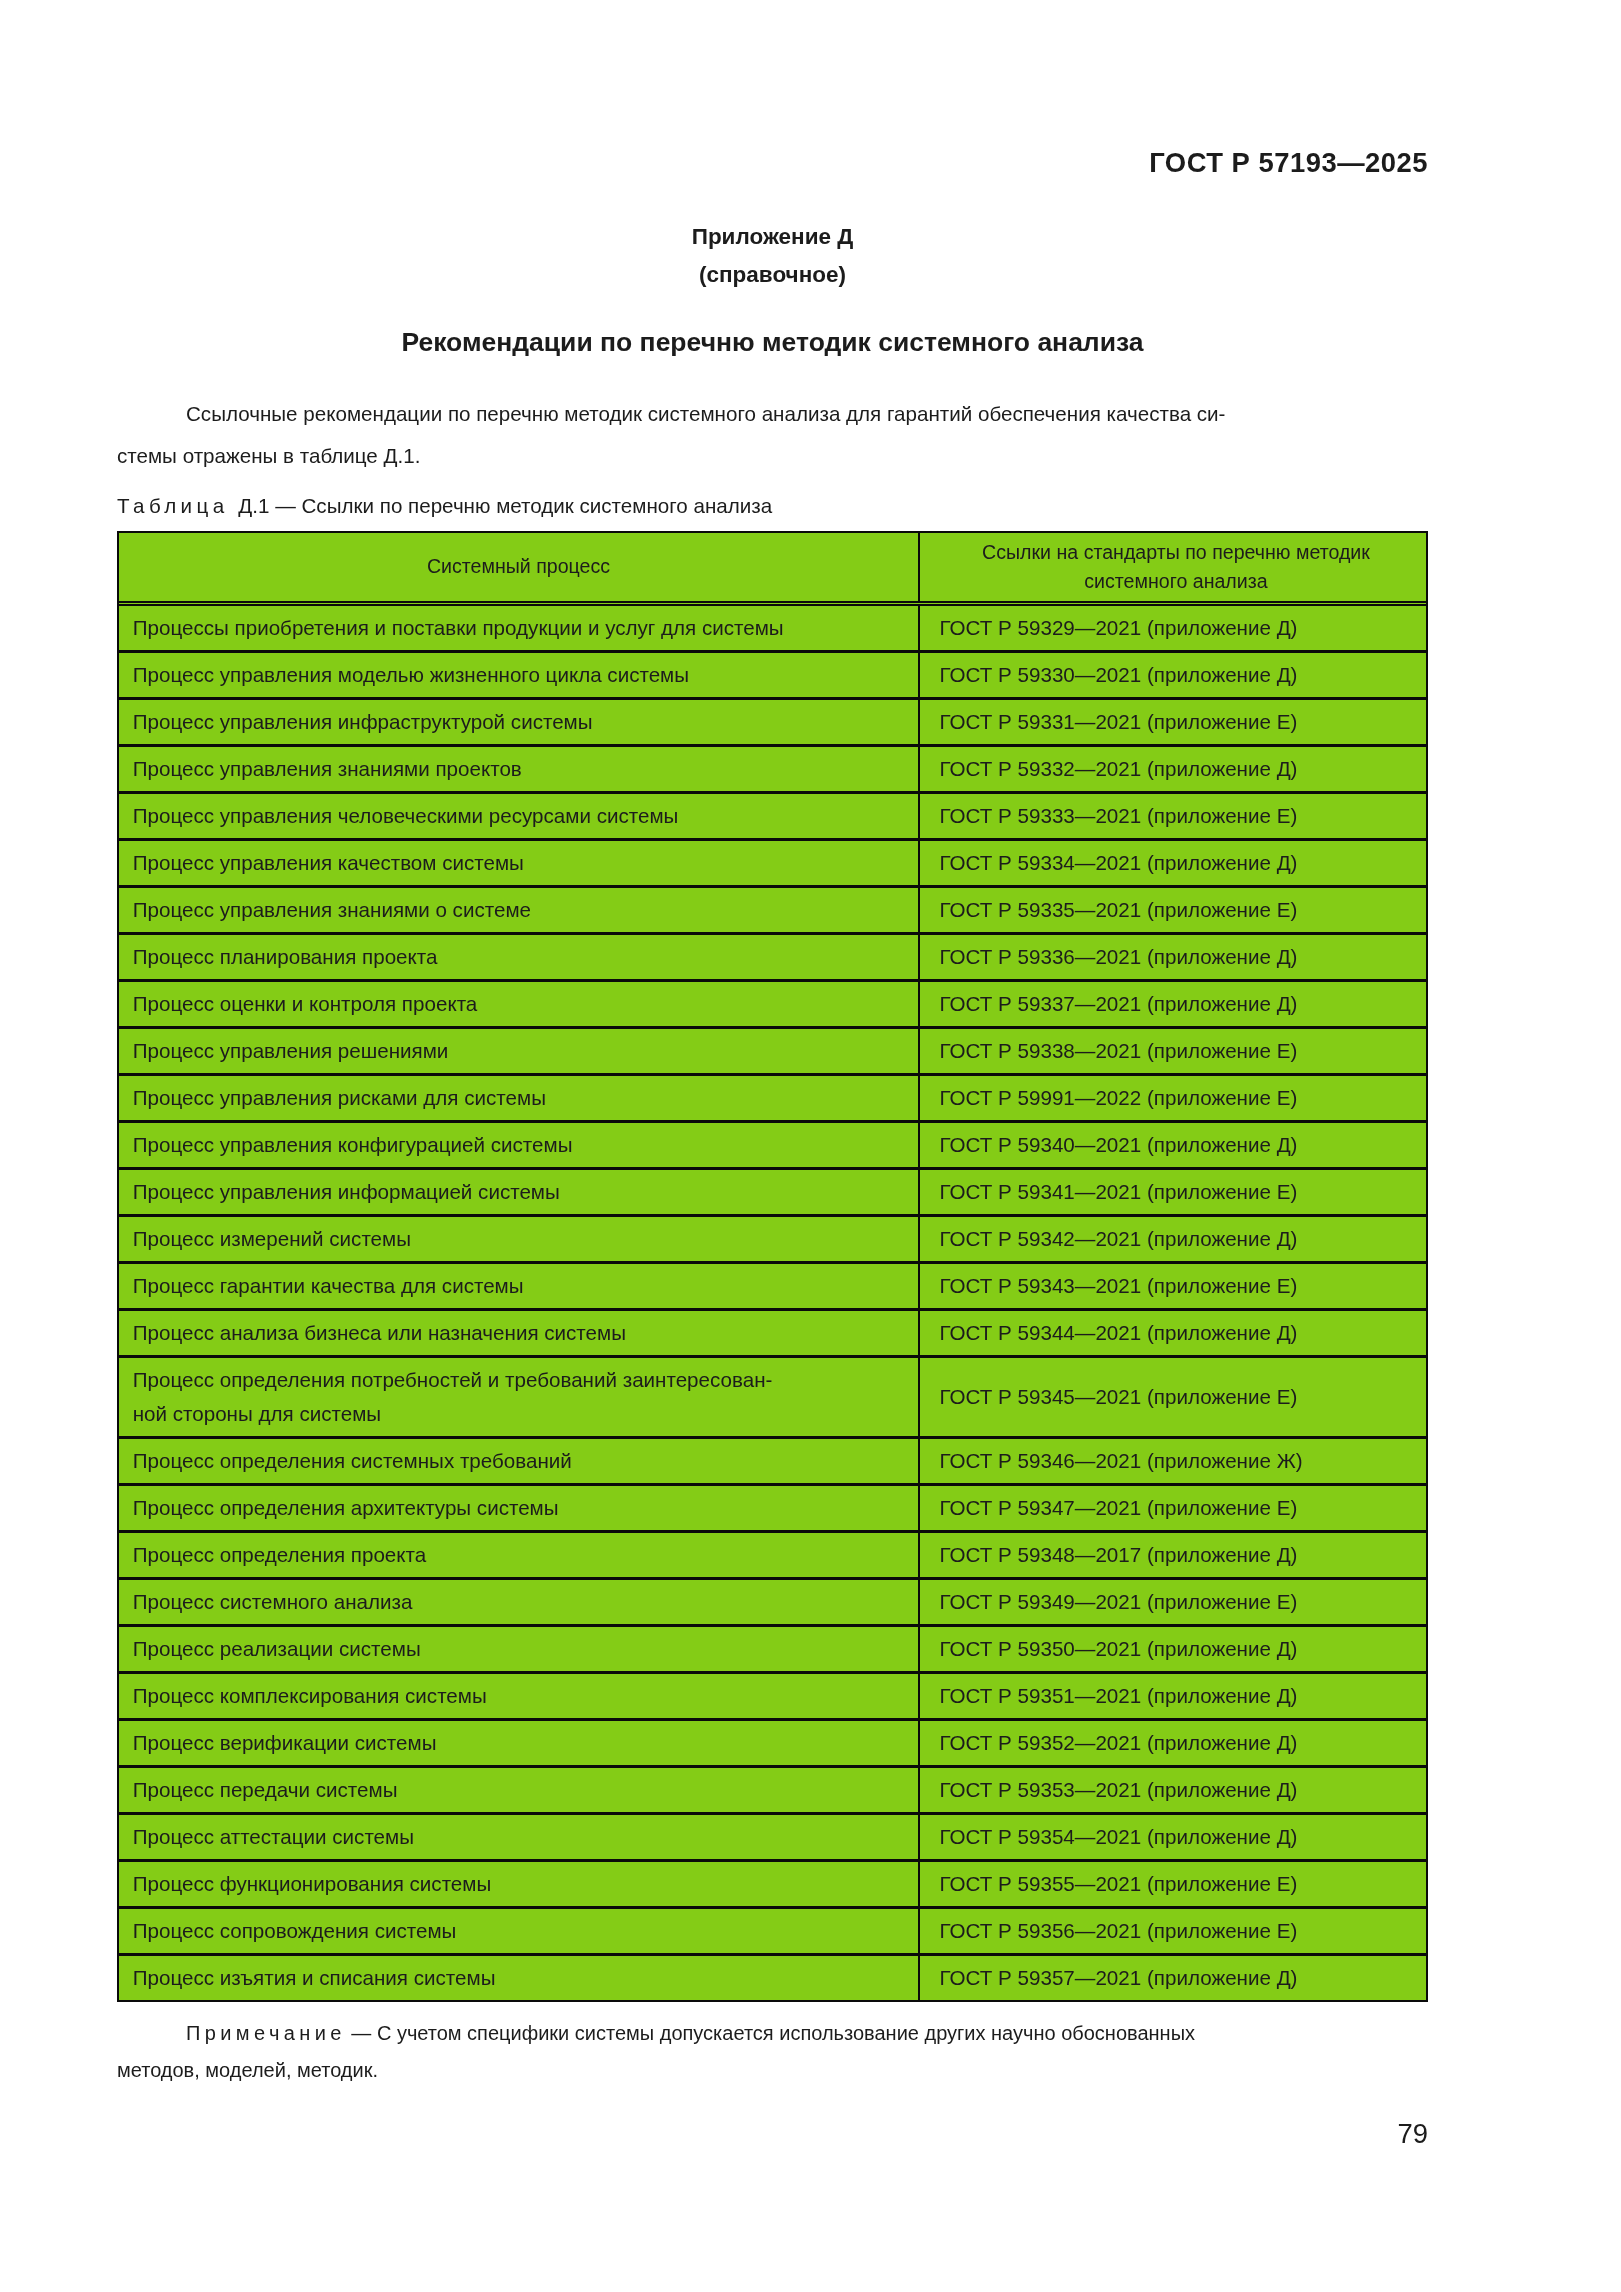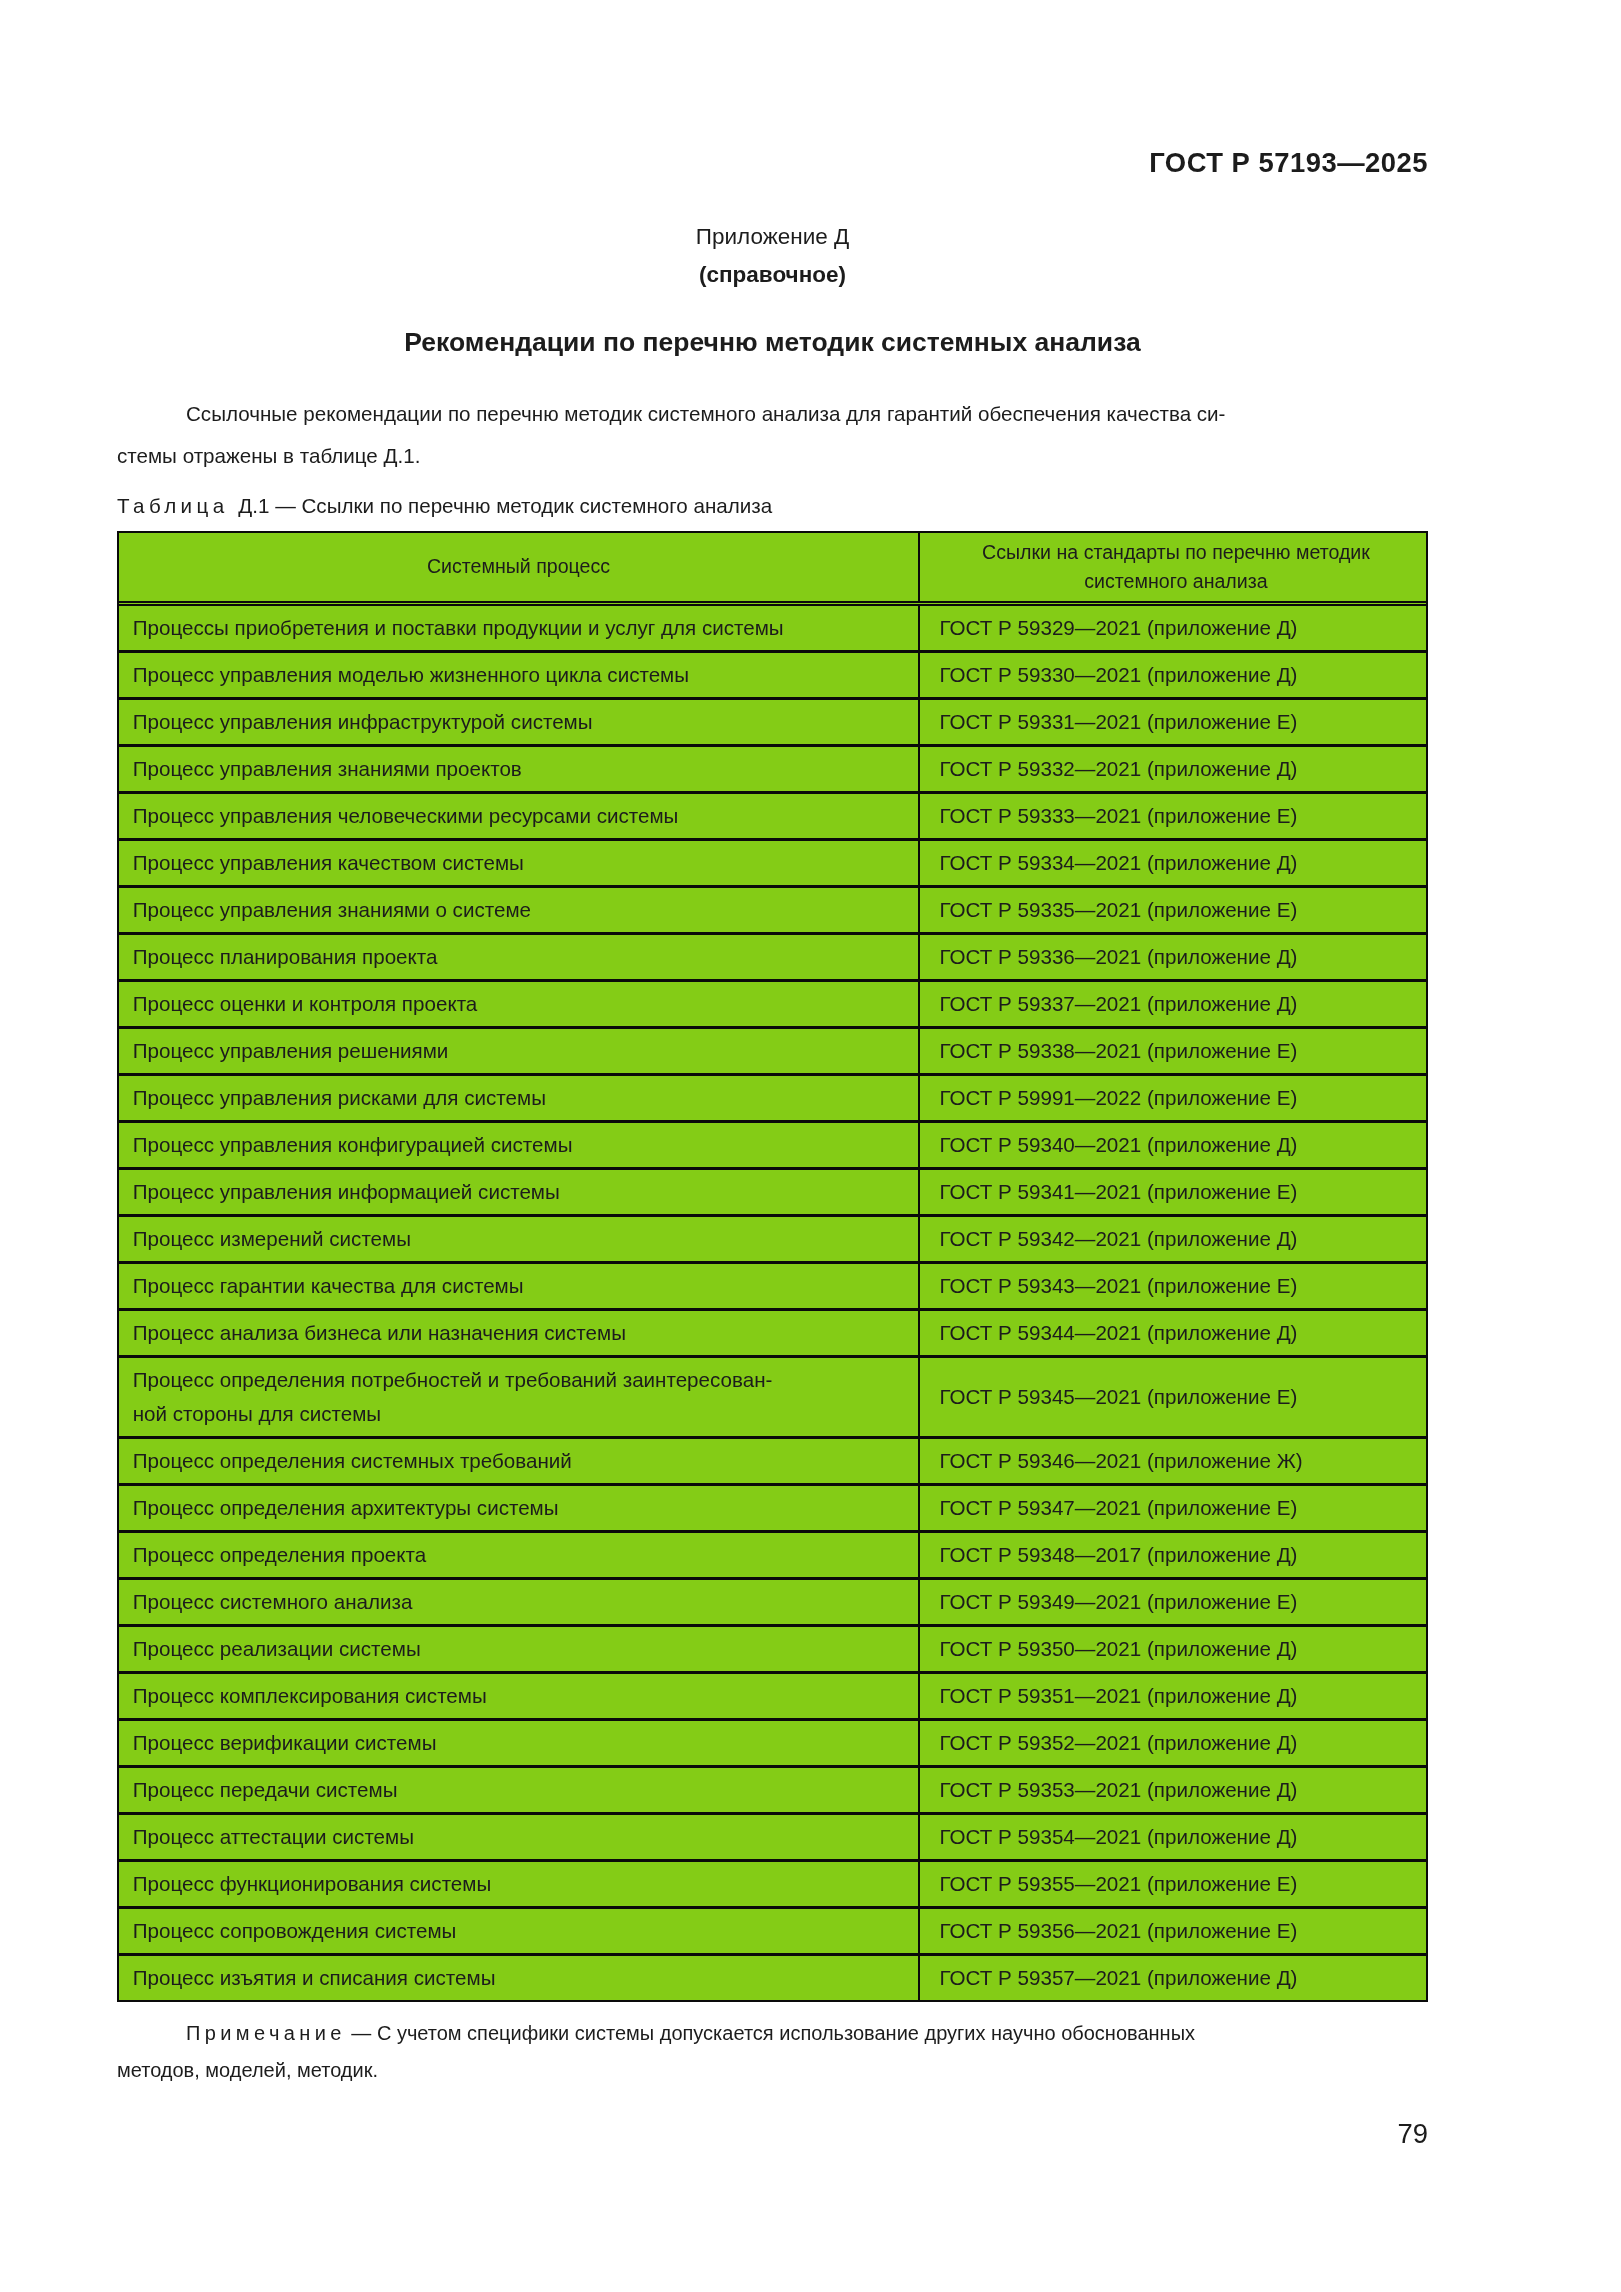--- a/index.html
+++ b/index.html
@@ -13,21 +13,21 @@
     font-family:"Liberation Sans","DejaVu Sans",sans-serif;
     border-radius:26px;
   }
   .running-head{
     text-align:right;
     font-size:27.4px;font-weight:bold;
     letter-spacing:0.5px;
   }
   .appendix-title{
     margin-top:45px;
-    text-align:center;font-weight:normal;font-size:22.5px;
+    text-align:center;font-weight:bold;font-size:22.5px;
   }
   .appendix-subtitle{
     margin-top:11.8px;
     text-align:center;font-weight:bold;font-size:22.5px;
   }
   .doc-title{
     margin:39px 0 0 0;
     text-align:center;font-weight:bold;font-size:26.5px;
   }
   .intro{
@@ -87,21 +87,21 @@
 <body>
 
 <div class="page">
 
   <div class="running-head">ГОСТ Р 57193—2025</div>
 
   <div class="appendix-title">Приложение Д</div>
 
   <div class="appendix-subtitle">(справочное)</div>
 
-  <h1 class="doc-title">Рекомендации по перечню методик системных анализа</h1>
+  <h1 class="doc-title">Рекомендации по перечню методик системного анализа</h1>
 
   <p class="intro">Ссылочные рекомендации по перечню методик системного анализа для гарантий обеспечения качества си-
 стемы отражены в таблице Д.1.</p>
 
   <div class="table-caption">
     <span class="cap-label">Таблица</span><span class="cap-rest">Д.1 — Ссылки по перечню методик системного анализа</span>
   </div>
 
   <div class="gtable">
     <div class="trow thead">

